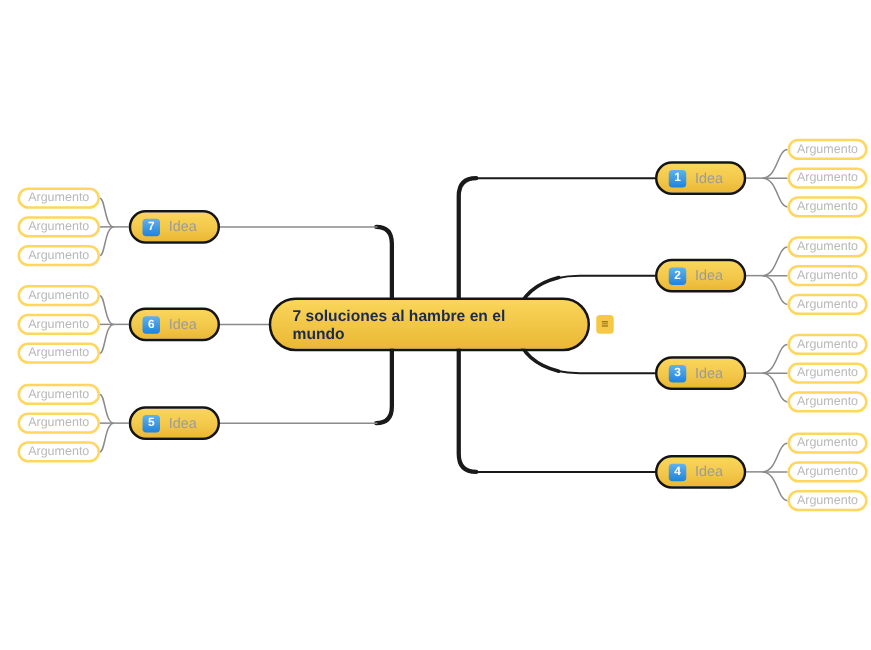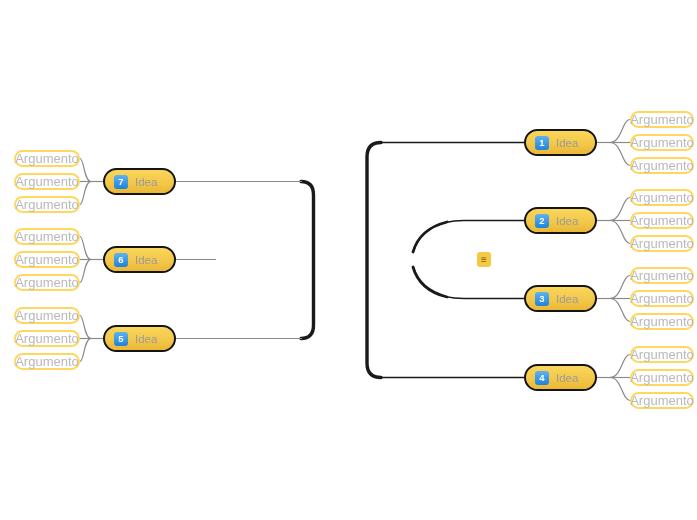--- a/index.html
+++ b/index.html
@@ -41,21 +41,21 @@
     color:var(--badge_text);font-size:9.5px;font-weight:bold;
     display:flex;align-items:center;justify-content:center;
   }
   .idea .idea-label{margin-left:7px;font-size:11.5px;font-weight:normal;color:var(--idea_text);}
 
   .arg{
     position:absolute;height:17px;box-sizing:border-box;z-index:1;
     background:#ffffff;border:2px solid var(--arg_border);border-radius:9px;
     display:flex;align-items:center;justify-content:center;cursor:default;
   }
-  .arg span{font-size:13px;color:var(--arg_text);line-height:1;}
+  .arg span{font-size:10px;color:var(--arg_text);line-height:1;}
   .arg-l{left:14px;width:66px;}
   .arg-r{left:630px;width:64px;}
 </style>
 </head>
 <body>
 
 <div class="stage">
 
   <svg class="wires" width="697" height="520" viewBox="0 0 697 520">
     <g>
@@ -96,20 +96,23 @@
       <path class="w-thin" d="M 91 259.5 C 84 259.5 84 236.5 80 236.5"></path>
       <path class="w-thin" d="M 91 259.5 L 80 259.5"></path>
       <path class="w-thin" d="M 91 259.5 C 84 259.5 84 282.5 80 282.5"></path>
       <path class="w-thin" d="M 103 338.5 L 91 338.5"></path>
       <path class="w-thin" d="M 91 338.5 C 84 338.5 84 315.5 80 315.5"></path>
       <path class="w-thin" d="M 91 338.5 L 80 338.5"></path>
       <path class="w-thin" d="M 91 338.5 C 84 338.5 84 361.5 80 361.5"></path>
     </g>
   </svg>
 
+  <div class="root-node">
+    <span>7 soluciones al hambre en el mundo</span>
+  </div>
   <div class="menu-chip">
     <span>≡</span>
   </div>
 
   <div class="idea" style="left:524px;top:129px">
     <span class="num">1</span>
     <span class="idea-label">Idea</span>
   </div>
   <div class="idea" style="left:524px;top:207px">
     <span class="num">2</span>

